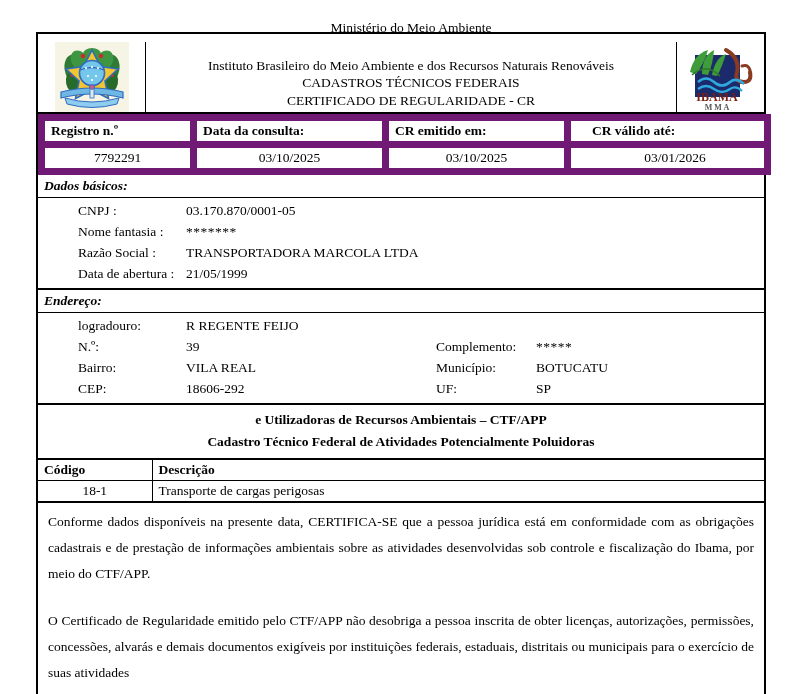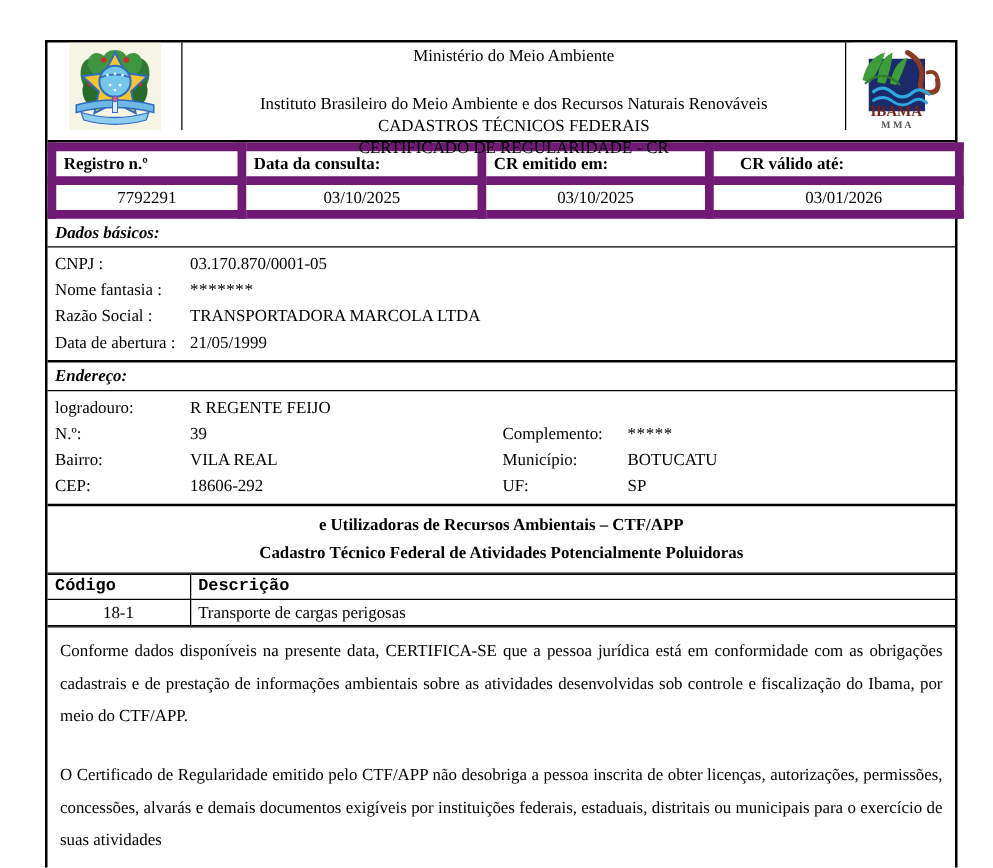--- a/index.html
+++ b/index.html
@@ -27,21 +27,21 @@
     top: 32px;
     width: 730px;
     border: 2px solid #000;
     box-sizing: border-box;
     background: #fff;
   }
 
   
   .header {
     display: flex;
-    align-items: flex-start;
+    align-items: flex-end;
     border-bottom: 2px solid #000;
     height: 78px;
   }
   .crest-cell {
     width: 108px;
     border-right: 1px solid #000;
     display: flex;
     align-items: center;
     justify-content: center;
     box-sizing: border-box;
@@ -114,20 +114,21 @@
   .fields-block {
     border-bottom: 2px solid #000;
     padding: 2px 6px 4px 6px;
   }
   .field-row {
     display: flex;
     line-height: 1.5;
     font-size: 13.5px;
     height: 21px;
     align-items: center;
+    margin-left: 34px;
   }
   .f-label { width: 108px; flex: none; }
   .f-value { flex: 1; }
   .f-label2 { width: 100px; flex: none; }
   .f-value2 { width: 170px; flex: none; }
   .f-left {
     display: flex;
     width: 358px;
     flex: none;
   }
@@ -162,21 +163,20 @@
     box-sizing: border-box;
   }
   .code-table td.code-col {
     width: 114px;
     border-right: 1px solid #000;
     text-align: center;
   }
   .code-table tr.chead td {
     font-weight: bold;
     text-align: left;
-    font-family: Liberation Mono, monospace;
   }
   .code-table tr.chead td.code-col { text-align: left; }
 
   
   .body-block {
     padding: 6px 10px 8px 10px;
     border-bottom: 2px solid #000;
     border-top: 1px solid #000;
   }
   .para {

